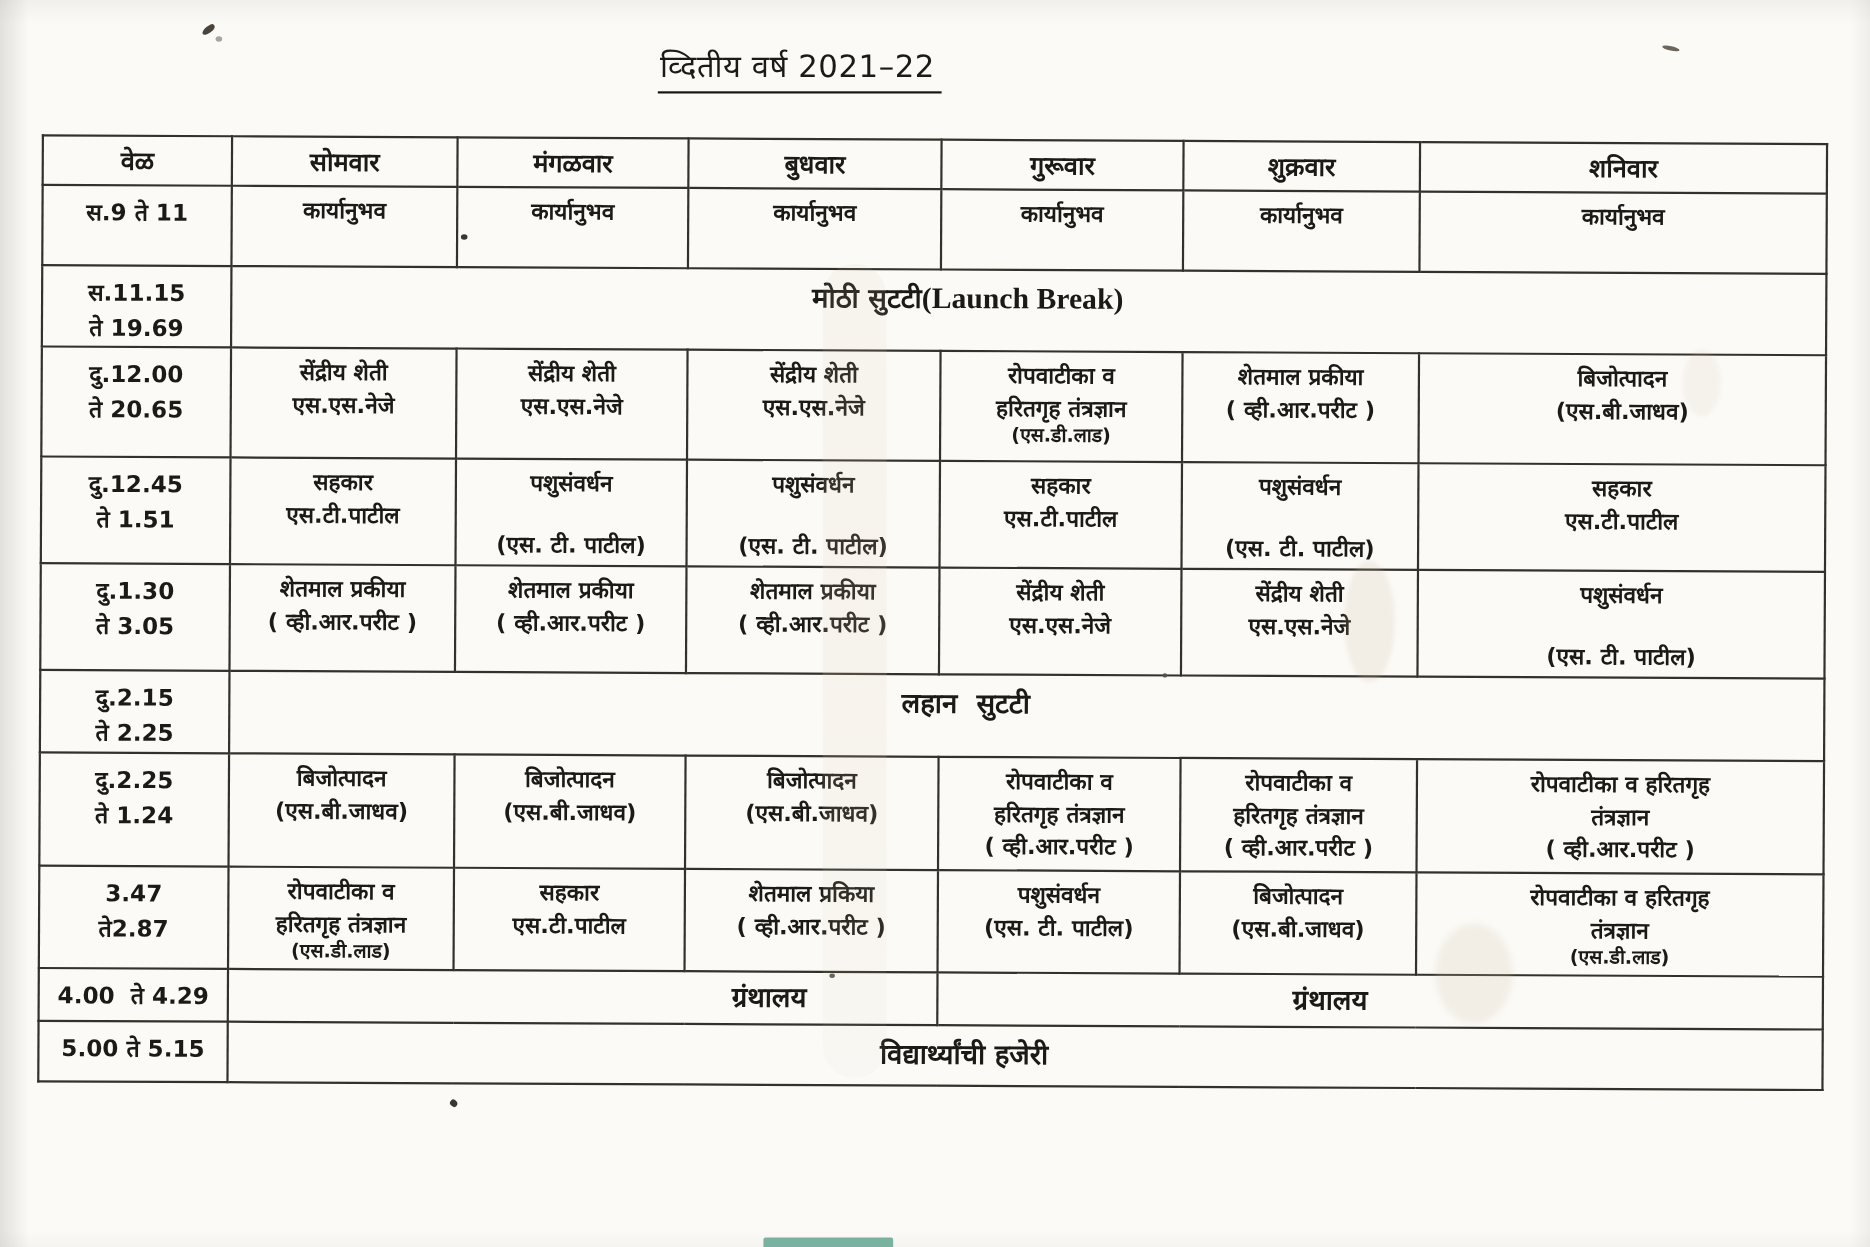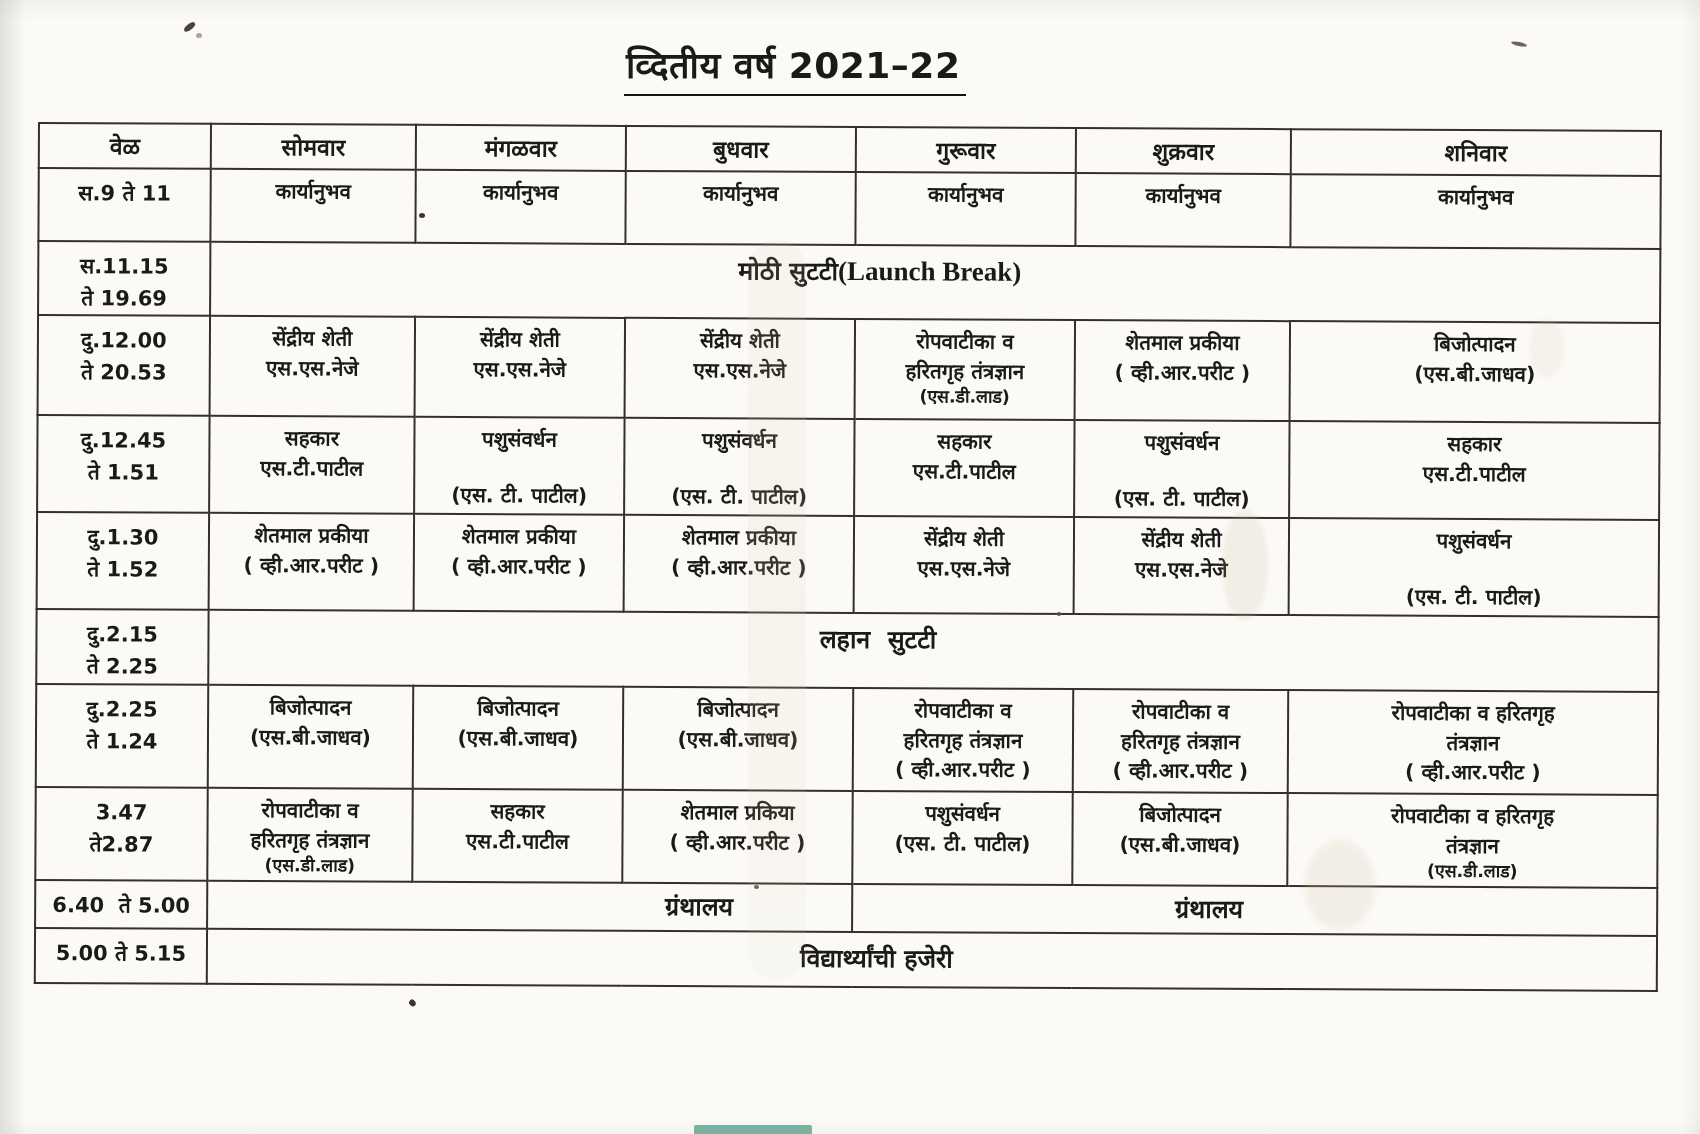--- a/index.html
+++ b/index.html
@@ -34,22 +34,22 @@
   .mark-topleft-b { left:196px; top:33px;  width:6px;  height:5px;  background:#55504780; }
   .mark-topright  { left:1511px; top:42px; width:16px; height:4px;  border-radius:50%; transform:rotate(12deg); background:#6b655a; }
   .speck-1 { left:419px; top:213px; width:6px; height:5px; }
   .speck-2 { left:409px; top:1000px; width:7px; height:6px; transform:rotate(40deg); border-radius:40% 60% 50% 50%; }
   .speck-3 { left:1057px; top:612px; width:4px; height:4px; background:#55504b; }
   .speck-4 { left:754px; top:885px; width:5px; height:4px; background:#6a645c; }
   .bottom-strip { position:absolute; left:694px; top:1125px; width:118px; height:9px;
                   background:#7ab2a1; border-radius:2px 2px 0 0; }
 
   .doc-title {
-    position:absolute; left:624px; top:40px;
-    font-size:36px; font-weight:700; letter-spacing:.5px;
+    position:absolute; left:598px; top:40px;
+    font-size:28px; font-weight:400; letter-spacing:.5px;
     border-bottom:2.5px solid #16140f; padding:0 6px 5px 2px;
     white-space:nowrap;
   }
 
   table.timetable {
     position:absolute; left:38px; top:122px;
     border-collapse:collapse; table-layout:fixed;
     width:1622px;
     transform:rotate(.28deg); transform-origin:0 0;
   }
@@ -129,21 +129,21 @@
           </td>
           <td class="cell">
             <div class="line">कार्यानुभव</div>
           </td>
         </tr>
         <tr style="height: 72px;">
           <td class="time-cell"><div class="line">स.11.15</div><div class="line">ते 19.69</div></td>
           <td colspan="6" class="break-cell"><span>मोठी सुटटी</span><span class="latin">(Launch Break)</span></td>
         </tr>
         <tr style="height: 100px;">
-          <td class="time-cell"><div class="line">दु.12.00</div><div class="line">ते 20.53</div></td>
+          <td class="time-cell"><div class="line">दु.12.00</div><div class="line">ते 20.65</div></td>
           <td class="cell">
             <div class="line">सेंद्रीय शेती</div>
             <div class="line">एस.एस.नेजे</div>
           </td>
           <td class="cell">
             <div class="line">सेंद्रीय शेती</div>
             <div class="line">एस.एस.नेजे</div>
           </td>
           <td class="cell">
             <div class="line">सेंद्रीय शेती</div>
@@ -187,21 +187,21 @@
             <div class="line">पशुसंवर्धन</div>
             <div class="line gap"></div>
             <div class="line">(एस. टी. पाटील)</div>
           </td>
           <td class="cell">
             <div class="line">सहकार</div>
             <div class="line">एस.टी.पाटील</div>
           </td>
         </tr>
         <tr style="height: 97px;">
-          <td class="time-cell"><div class="line">दु.1.30</div><div class="line">ते 1.52</div></td>
+          <td class="time-cell"><div class="line">दु.1.30</div><div class="line">ते 3.05</div></td>
           <td class="cell">
             <div class="line">शेतमाल प्रकीया</div>
             <div class="line">( व्ही.आर.परीट )</div>
           </td>
           <td class="cell">
             <div class="line">शेतमाल प्रकीया</div>
             <div class="line">( व्ही.आर.परीट )</div>
           </td>
           <td class="cell">
             <div class="line">शेतमाल प्रकीया</div>
@@ -278,21 +278,21 @@
             <div class="line">बिजोत्पादन</div>
             <div class="line">(एस.बी.जाधव)</div>
           </td>
           <td class="cell">
             <div class="line">रोपवाटीका व हरितगृह</div>
             <div class="line">तंत्रज्ञान</div>
             <div class="line small">(एस.डी.लाड)</div>
           </td>
         </tr>
         <tr style="height: 48px;">
-          <td class="time-cell"><div class="line">6.40  ते 5.00</div></td>
+          <td class="time-cell"><div class="line">4.00  ते 4.29</div></td>
           <td colspan="3" class="split-cell split-left">ग्रंथालय</td>
           <td colspan="3" class="split-cell split-right">ग्रंथालय</td>
         </tr>
         <tr style="height: 55px;">
           <td class="time-cell"><div class="line">5.00 ते 5.15</div></td>
           <td colspan="6" class="break-cell"><span>विद्यार्थ्यांची हजेरी</span></td>
         </tr>
       </tbody>
     </table>
 

